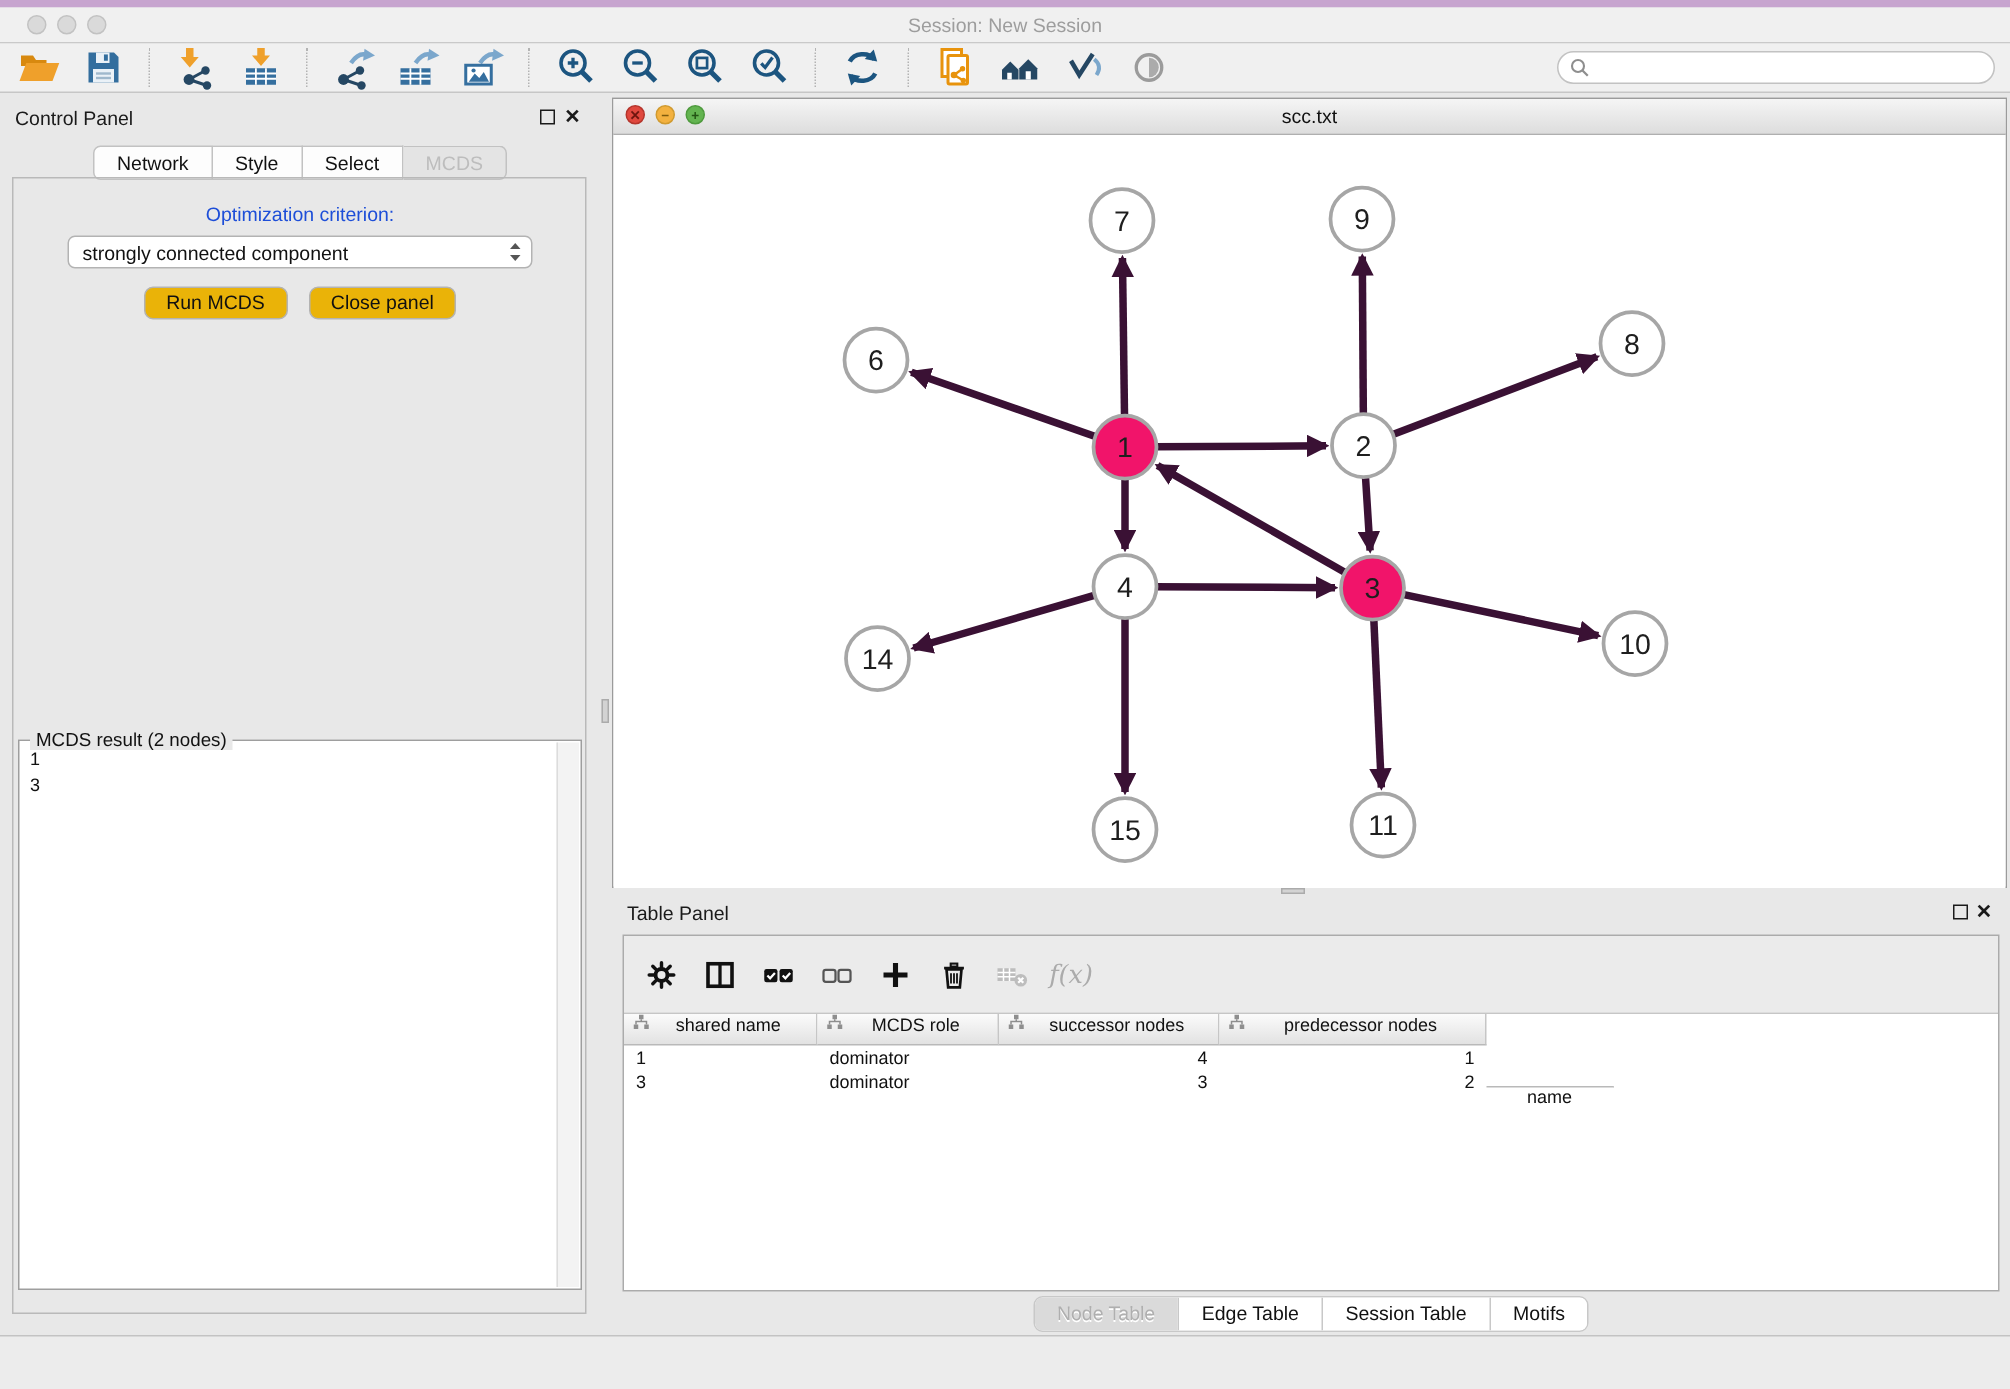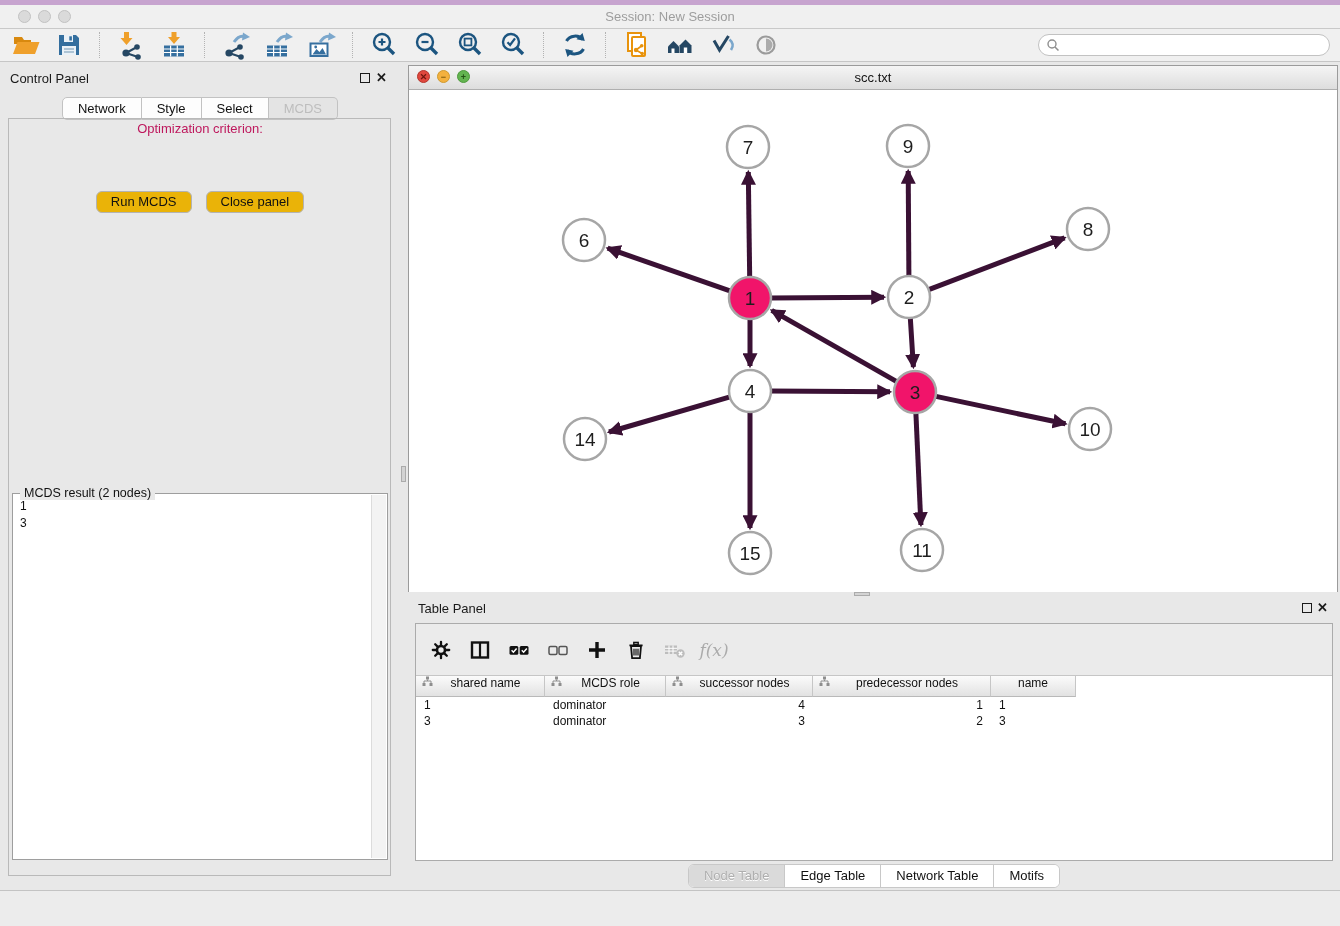--- a/index.html
+++ b/index.html
@@ -24,21 +24,21 @@
   
   .control-panel{left:0;top:65px;width:400px;height:825px;}
   .cp-title{left:10px;top:6px;font-size:13px;color:#1A1A1A;}
   .panel-float{width:10px;height:10px;border:1.5px solid #1A1A1A;box-sizing:border-box;}
   .panel-close{font-size:13px;font-weight:bold;color:#1A1A1A;line-height:12px;}
   .cp-tabs{left:0;top:32px;width:400px;display:flex;justify-content:center;}
   .tab{height:21px;line-height:21px;font-size:13px;padding:0 15px;background:#FDFDFD;border:1px solid #C2C2C2;border-left:none;color:#111;}
   .tab.first{border-left:1px solid #C2C2C2;border-radius:5px 0 0 5px;}
   .tab.ghost{background:#E4E4E4;color:#BDBDBD;border-radius:0 5px 5px 0;}
   .cp-body{left:8px;top:53px;width:383px;height:758px;border:1px solid #B9B9B9;box-sizing:border-box;}
-  .opt-label{left:0;top:56px;width:400px;text-align:center;font-size:13px;color:#be185d;}
+  .opt-label{left:0;top:70px;width:400px;text-align:center;font-size:13px;color:#1d4ed8;}
   .criterion{left:45px;top:92px;width:310px;height:22px;background:#fff;border:1px solid #B3B3B3;border-radius:5px;box-sizing:border-box;display:flex;align-items:center;padding:0 6px 0 9px;font-size:13px;color:#111;}
   .criterion .grow{flex:1;}
   .cp-buttons{left:0;top:126px;width:400px;display:flex;justify-content:center;gap:14px;}
   .btn{height:22px;line-height:20px;background:#eab308;border:1px solid #B3B3B3;border-radius:6px;font-size:13px;color:#111;padding:0 14px;box-sizing:border-box;}
   .result-box{left:12px;top:428px;width:376px;height:367px;border:1px solid #9E9E9E;background:#fff;box-sizing:border-box;}
   .result-legend{position:absolute;top:-8px;left:7px;background:#E8E8E8;padding:0 4px;font-size:12.5px;color:#111;}
   .result-lines{position:absolute;left:2px;top:4px;right:16px;font-size:12px;line-height:17px;color:#111;padding-left:5px;}
   .result-scroll{position:absolute;right:1px;top:1px;bottom:1px;width:14px;background:#F3F3F3;border-left:1px solid #DCDCDC;}
 
   .v-splitter{left:400px;top:65px;width:8px;height:825px;background:#E8E8E8;}
@@ -63,21 +63,21 @@
   .table-panel{left:408px;top:597px;width:932px;height:293px;}
   .tp-title{left:10px;top:4px;font-size:13px;color:#1A1A1A;}
   .tp-container{left:7px;top:26px;width:918px;height:238px;border:1px solid #ABABAB;background:#EBEBEB;box-sizing:border-box;}
   .tp-toolbar{height:51px;display:flex;align-items:center;gap:15px;padding-left:13px;}
   .tpi{width:24px;height:24px;display:flex;align-items:center;justify-content:center;}
   .fx-label{font-family:"DejaVu Serif",serif;font-style:italic;color:#ABABAB;font-size:17px;}
   .tp-table{position:absolute;left:0;top:51px;right:0;bottom:0;background:#fff;border-top:1px solid #C6C6C6;overflow:hidden;}
   .thead{display:flex;height:21px;}
   .th{background:linear-gradient(#FBFBFB,#E2E2E2);border-right:1px solid #C6C6C6;border-bottom:1px solid #B9B9B9;box-sizing:border-box;display:flex;font-size:12px;color:#111;padding-left:6px;}
   .th .lbl{flex:1;text-align:center;padding-right:6px;}
-  .c0{width:129px;} .c1{width:121px;} .c2{width:147px;} .c3{width:178px;} .c4{width:85px;}
+  .c0{width:129px;} .c1{width:121px;} .c2{width:147px;} .c3{width:178px;} .c4{width:85px;margin-top:48px;}
   .trow{display:flex;height:16px;font-size:12px;color:#111;}
   .td{box-sizing:border-box;padding:0 8px;line-height:16px;overflow:hidden;}
   .td.r{text-align:right;}
   .tp-tabs{left:0;top:267px;width:932px;display:flex;justify-content:center;}
   .tp-tabgroup{display:flex;border:1px solid #C8C8C8;border-radius:6px;overflow:hidden;background:#fff;align-items:flex-end;}
   .btab{height:22px;line-height:22px;font-size:13px;padding:0 15px;background:#fff;color:#111;border-left:1px solid #C8C8C8;}
   .btab.first{border-left:none;}
   .btab.sel{background:#DADADA;color:#AFAFAF;text-shadow:0 1px 0 #fff;}
 
   
@@ -247,20 +247,27 @@
     <div class="abs panel-float" style="right:30px;top:8px;"></div>
     <div class="abs panel-close" style="right:13px;top:7px;">✕</div>
     <div class="abs cp-tabs">
       <span class="tab first">Network</span>
       <span class="tab">Style</span>
       <span class="tab">Select</span>
       <span class="tab ghost">MCDS</span>
     </div>
     <div class="abs cp-body"></div>
     <div class="abs opt-label">Optimization criterion:</div>
+    <div class="abs criterion">
+      <span class="grow">strongly connected component</span>
+      <svg width="9" height="14" viewBox="0 0 9 14">
+          <path d="M4.5 1 L8 5 H1 z" fill="#555"></path>
+          <path d="M4.5 13 L1 9 h7 z" fill="#555"></path>
+        </svg>
+    </div>
     <div class="abs cp-buttons">
       <button class="btn">Run MCDS</button>
       <button class="btn">Close panel</button>
     </div>
     <div class="abs result-box">
       <span class="result-legend">MCDS result (2 nodes)</span>
       <div class="result-lines">
         <div>1</div>
         <div>3</div>
       </div>
@@ -449,21 +456,21 @@
           <div class="td c2 r">3</div>
           <div class="td c3 r">2</div>
           <div class="td c4">3</div>
         </div>
       </div>
     </div>
     <div class="abs tp-tabs">
       <div class="tp-tabgroup">
         <span class="btab first sel">Node Table</span>
         <span class="btab">Edge Table</span>
-        <span class="btab">Network Table</span>
+        <span class="btab">Session Table</span>
         <span class="btab">Motifs</span>
       </div>
     </div>
   </div>
 
   <div class="abs status-bar">
     <div class="sb-btn list-btn">
       <svg width="18" height="16" viewBox="0 0 18 16">
           <g fill="#111">
             <rect x="1" y="1.5" width="2.4" height="2.4"></rect>

